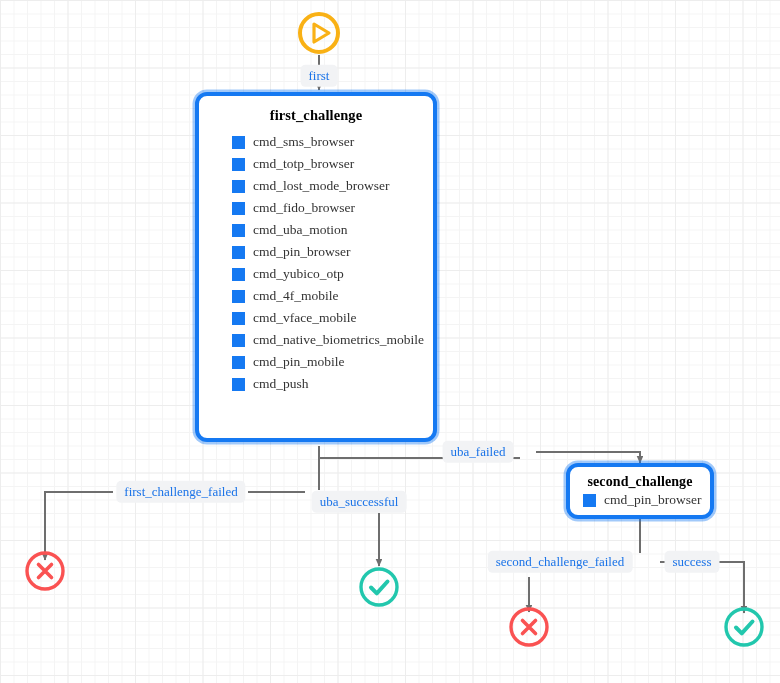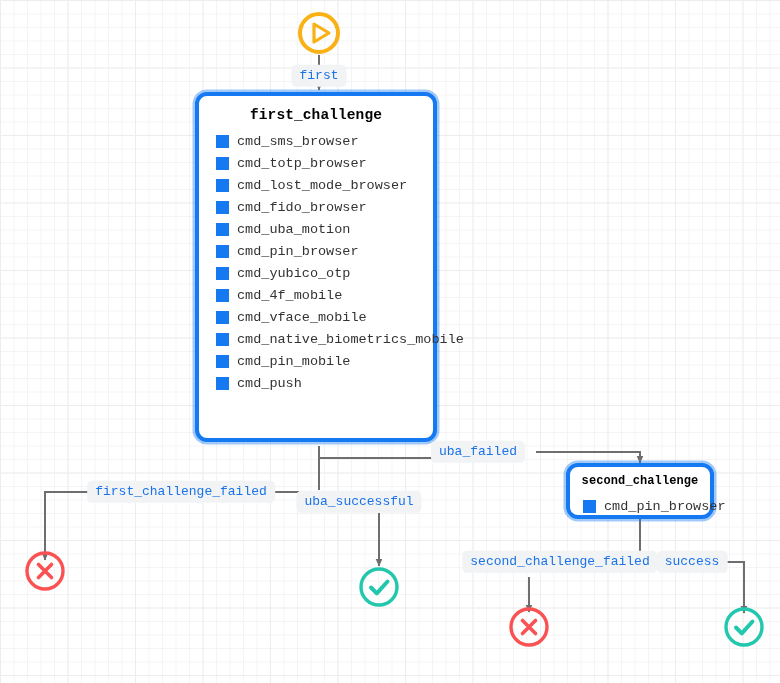--- a/index.html
+++ b/index.html
@@ -13,21 +13,21 @@
     height: 683px;
     overflow: hidden;
     background-color: #ffffff;
     background-image:
       linear-gradient(to right, #ededed 1px, transparent 1px),
       linear-gradient(to bottom, #ededed 1px, transparent 1px),
       linear-gradient(to right, #f4f4f4 1px, transparent 1px),
       linear-gradient(to bottom, #f4f4f4 1px, transparent 1px);
     background-size: 67.5px 67.5px, 67.5px 67.5px, 13.5px 13.5px, 13.5px 13.5px;
     background-position: 0 0, 0 0, 0 0, 0 0;
-    font-family: Liberation Mono, monospace;
+    font-family: Liberation Serif, serif;
   }
 
   #edge-layer {
     position: absolute;
     left: 0; top: 0;
     width: 780px;
     height: 683px;
     pointer-events: none;
   }
 
@@ -73,31 +73,31 @@
   }
 
   #node-first-challenge {
     left: 195px;
     top: 92px;
     width: 242px;
     height: 350px;
     padding: 11px 0 0 0;
   }
   #node-first-challenge .node-title { margin-bottom: 7px; }
-  #node-first-challenge .node-list { padding-left: 17px; }
+  #node-first-challenge .node-list { padding-left: 17px; margin-left: 16px; }
   #node-first-challenge .node-item { height: 22px; }
 
   #node-second-challenge {
     left: 566px;
     top: 463px;
     width: 148px;
     height: 56px;
     padding: 7px 0 0 0;
   }
-  #node-second-challenge .node-title { margin-bottom: 8px; font-size: 12px; }
+  #node-second-challenge .node-title { margin-bottom: 0; font-size: 14px; }
   #node-second-challenge .node-list { padding-left: 13px; }
   #node-second-challenge .node-item { height: 20px; }
 
   
   .edge-label {
     position: absolute;
     background: #f2f3f5;
     color: #1a73e8;
     font-size: 13px;
     border-radius: 5px;

